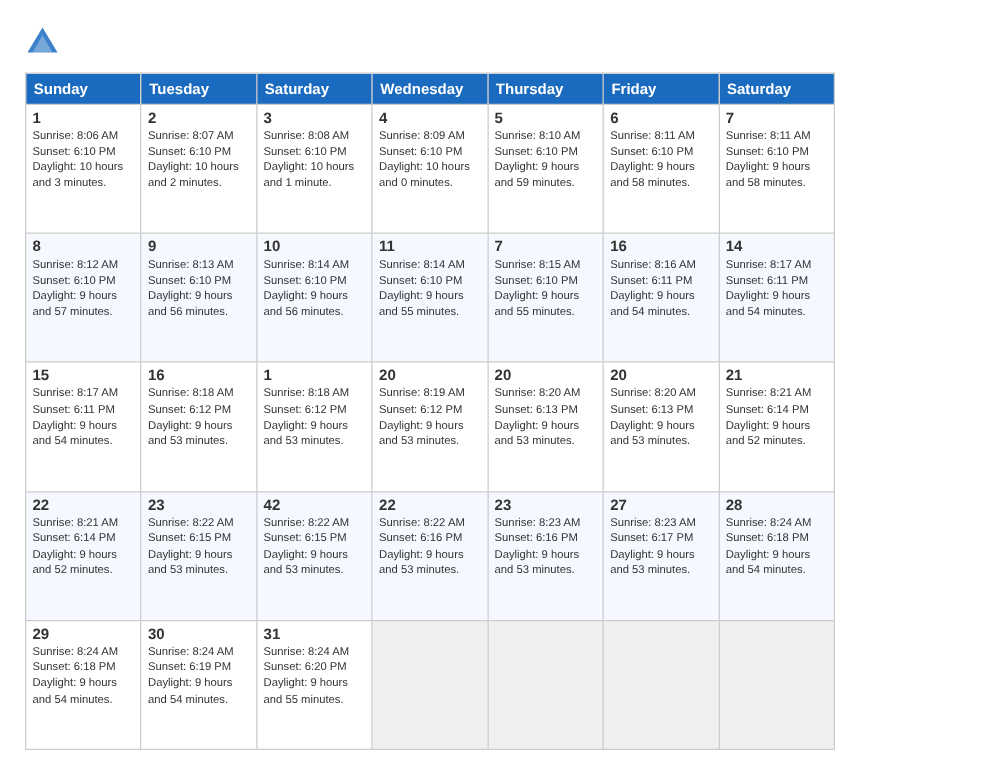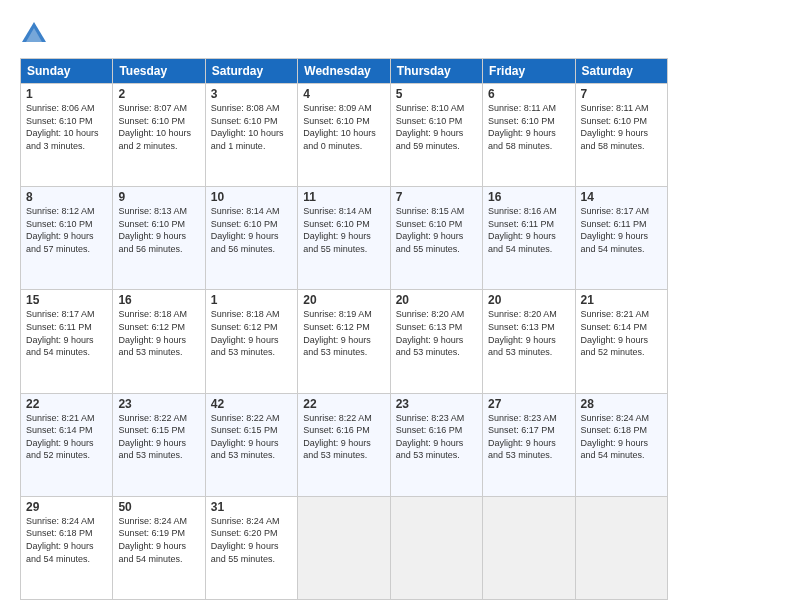--- a/index.html
+++ b/index.html
@@ -171,21 +171,21 @@
           <td><span class="day-num">22</span><span class="day-info">Sunrise: 8:21 AM<br>Sunset: 6:14 PM<br>Daylight: 9 hours and 52 minutes.</span></td>
           <td><span class="day-num">23</span><span class="day-info">Sunrise: 8:22 AM<br>Sunset: 6:15 PM<br>Daylight: 9 hours and 53 minutes.</span></td>
           <td><span class="day-num">42</span><span class="day-info">Sunrise: 8:22 AM<br>Sunset: 6:15 PM<br>Daylight: 9 hours and 53 minutes.</span></td>
           <td><span class="day-num">22</span><span class="day-info">Sunrise: 8:22 AM<br>Sunset: 6:16 PM<br>Daylight: 9 hours and 53 minutes.</span></td>
           <td><span class="day-num">23</span><span class="day-info">Sunrise: 8:23 AM<br>Sunset: 6:16 PM<br>Daylight: 9 hours and 53 minutes.</span></td>
           <td><span class="day-num">27</span><span class="day-info">Sunrise: 8:23 AM<br>Sunset: 6:17 PM<br>Daylight: 9 hours and 53 minutes.</span></td>
           <td><span class="day-num">28</span><span class="day-info">Sunrise: 8:24 AM<br>Sunset: 6:18 PM<br>Daylight: 9 hours and 54 minutes.</span></td>
         </tr>
         <tr>
           <td><span class="day-num">29</span><span class="day-info">Sunrise: 8:24 AM<br>Sunset: 6:18 PM<br>Daylight: 9 hours and 54 minutes.</span></td>
-          <td><span class="day-num">50</span><span class="day-info">Sunrise: 8:24 AM<br>Sunset: 6:19 PM<br>Daylight: 9 hours and 54 minutes.</span></td>
+          <td><span class="day-num">30</span><span class="day-info">Sunrise: 8:24 AM<br>Sunset: 6:19 PM<br>Daylight: 9 hours and 54 minutes.</span></td>
           <td><span class="day-num">31</span><span class="day-info">Sunrise: 8:24 AM<br>Sunset: 6:20 PM<br>Daylight: 9 hours and 55 minutes.</span></td>
           <td class="cell-empty"></td>
           <td class="cell-empty"></td>
           <td class="cell-empty"></td>
           <td class="cell-empty"></td>
         </tr>
       </tbody>
   </table>
 </div>
 

